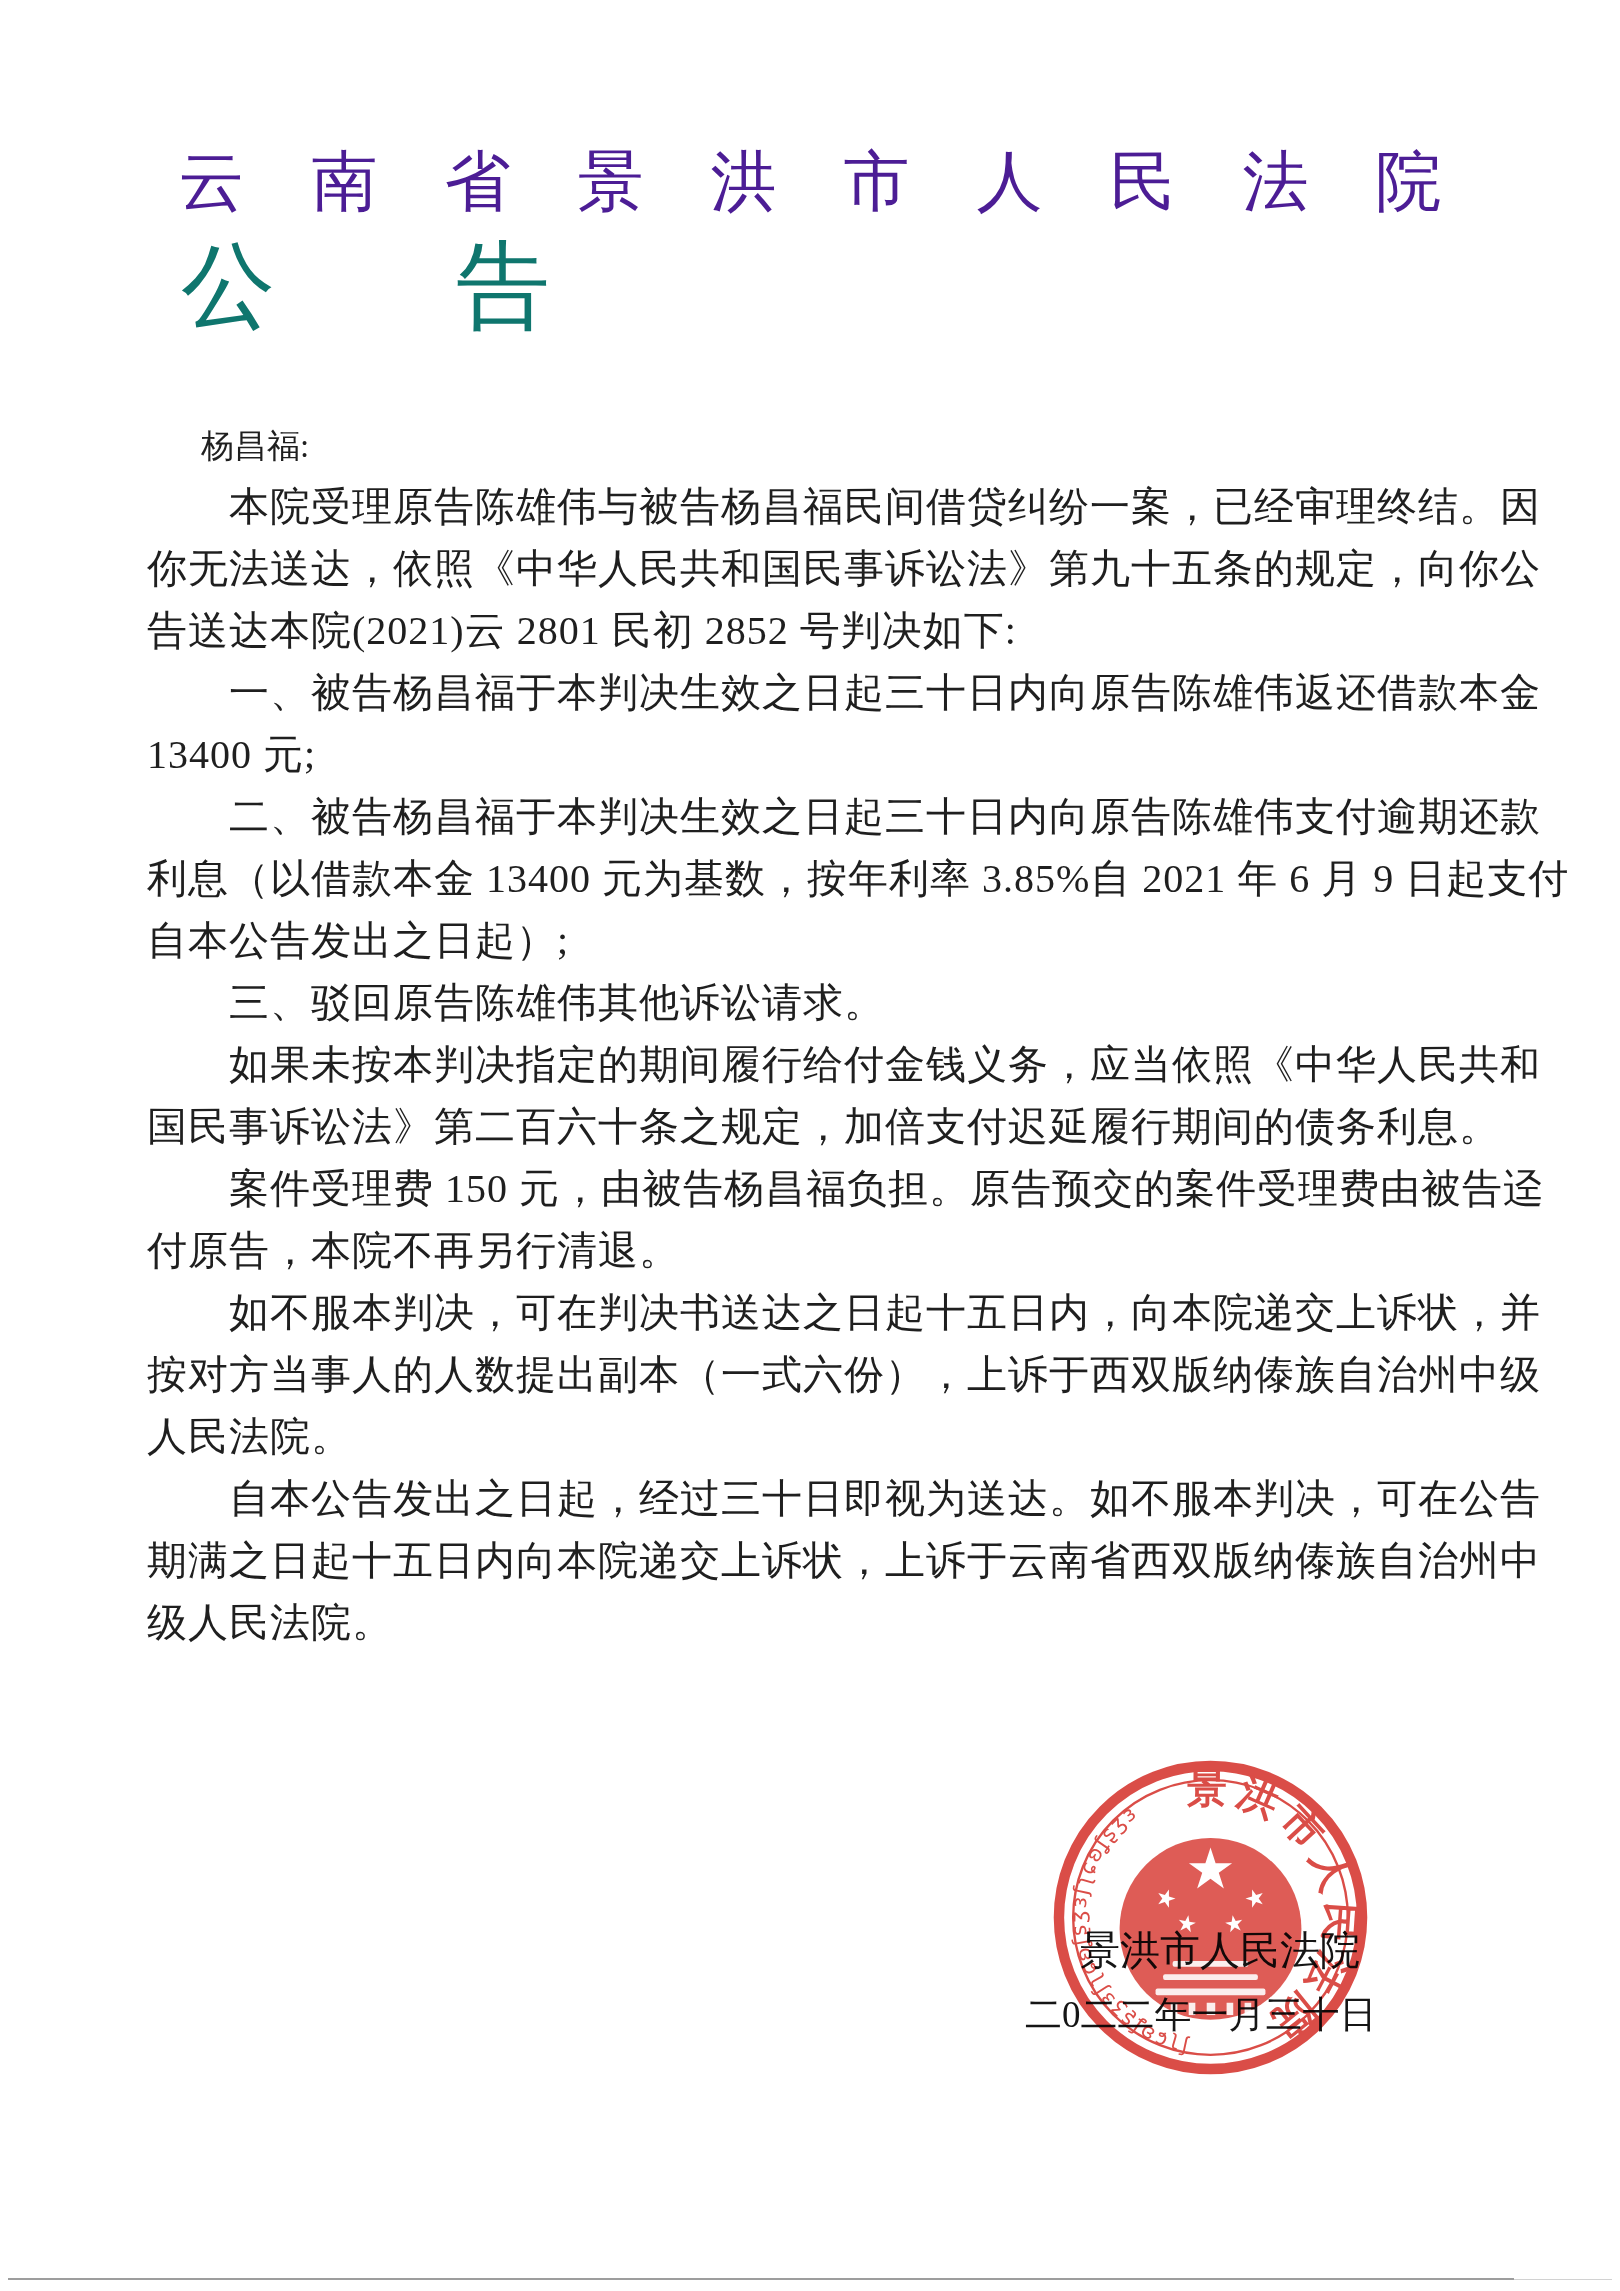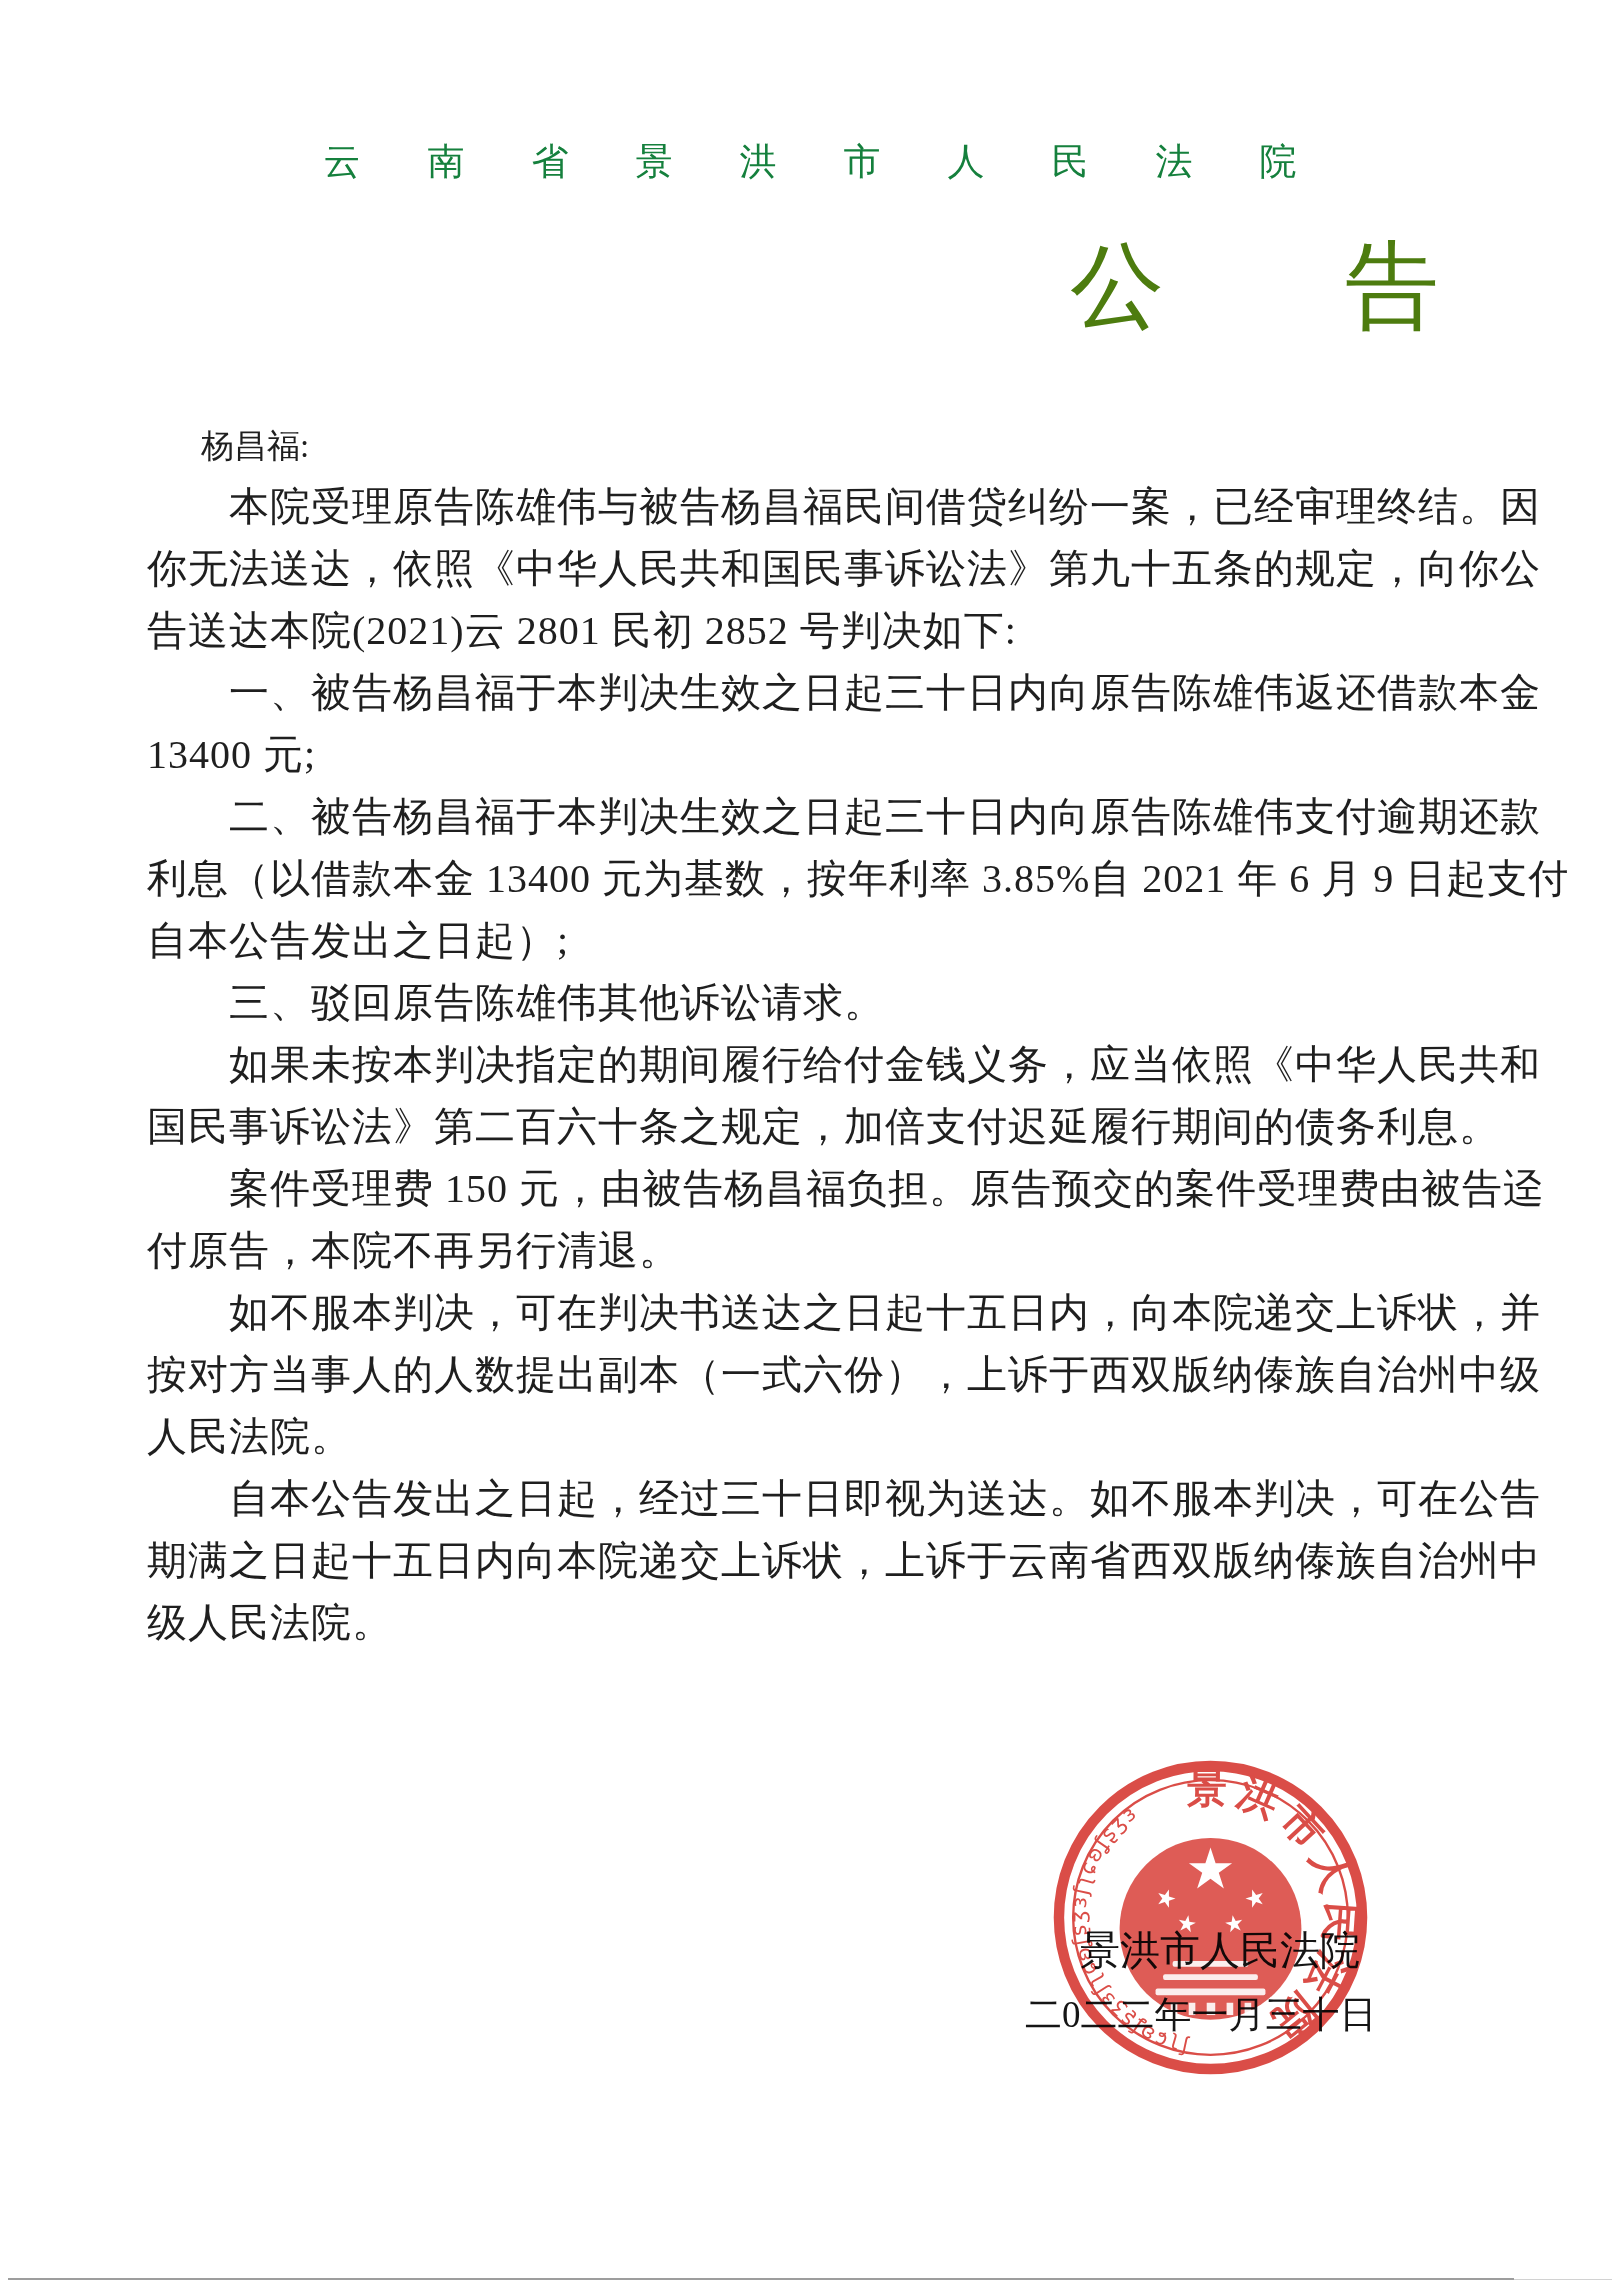--- a/index.html
+++ b/index.html
@@ -8,34 +8,34 @@
     width:1620px; height:2292px;
     margin:0 auto;
     background:#ffffff;
     overflow:hidden;
     font-family:"Liberation Serif","DejaVu Serif",serif;
     color:#1f1f1f;
   }
   .court-title {
     position:absolute; top:137px; left:0; right:0;
     text-align:center;
-    font-size:37px;
+    font-size:66px;
     letter-spacing:67px;
     padding-left:67px;
     white-space:nowrap;
-    color:#15803d;
+    color:#4c1d95;
   }
   .doc-title {
     position:absolute; top:223px; left:0; right:0;
-    text-align:right;
+    text-align:left;
     font-size:94px;
     letter-spacing:181px;
     padding-left:181px;
     white-space:nowrap;
-    color:#4d7c0f;
+    color:#0f766e;
   }
   .recipient {
     position:absolute; top:424px; left:201px;
     font-size:33px;
   }
   .notice-body {
     position:absolute; top:476px; left:147px; width:1338px;
   }
   .bline {
     height:62px; line-height:62px;

